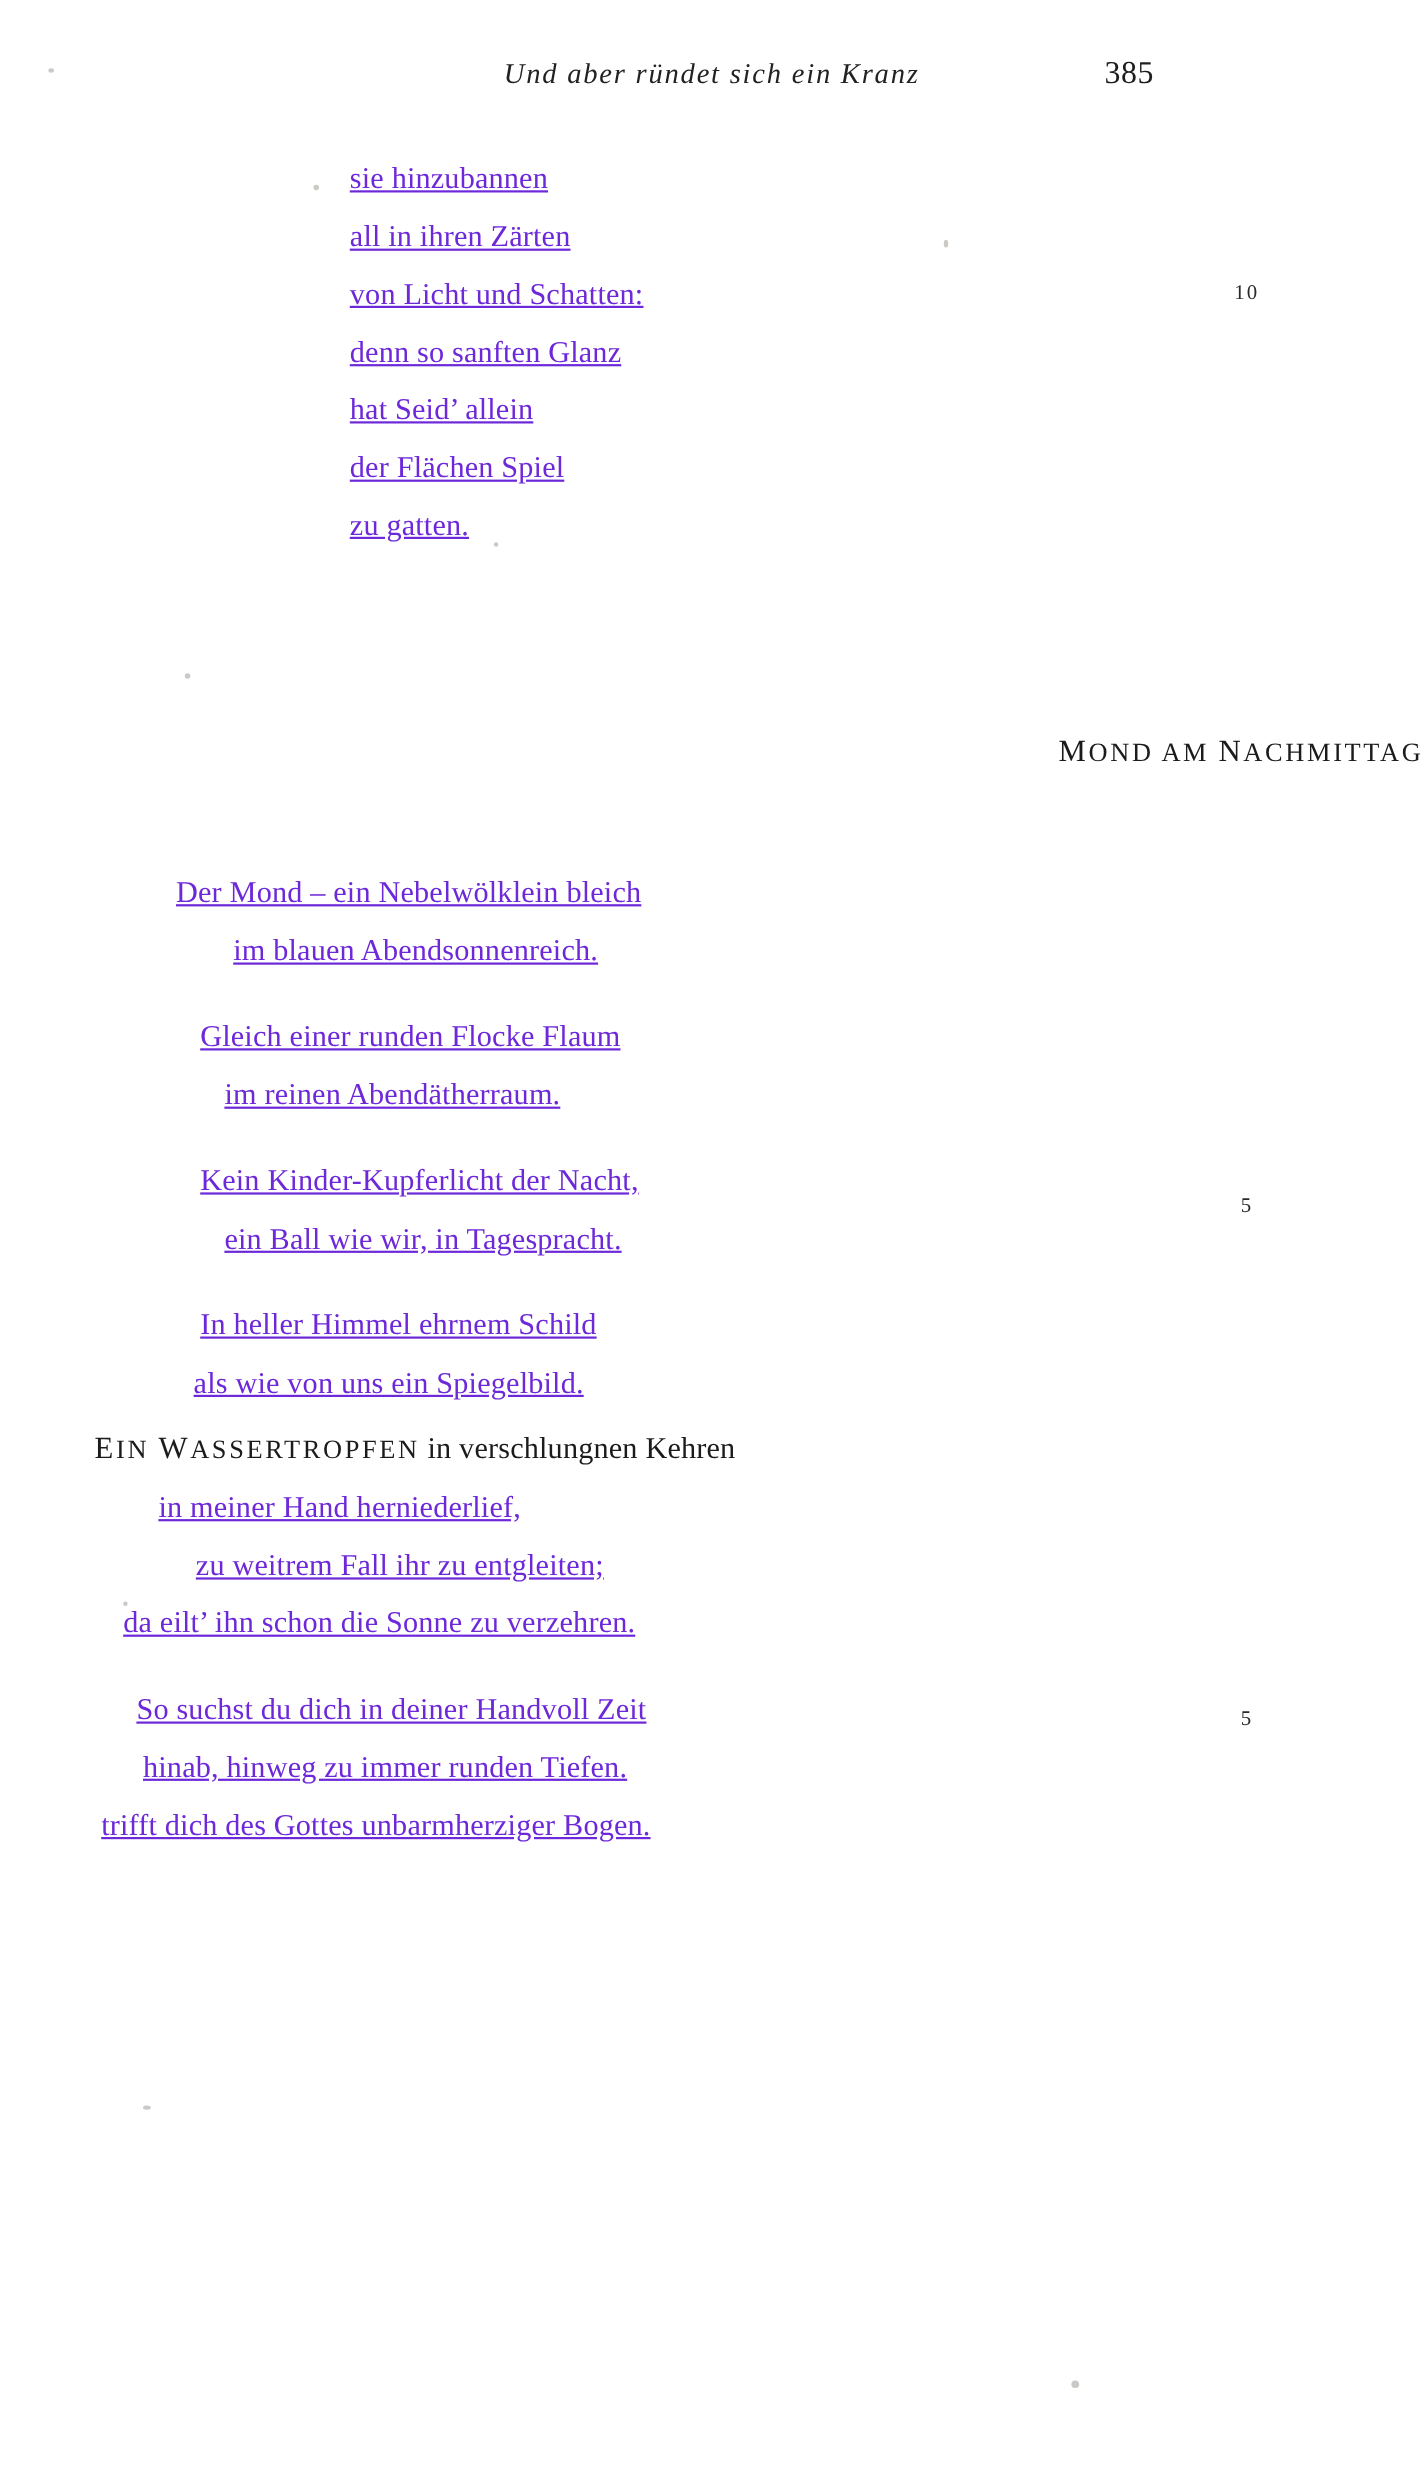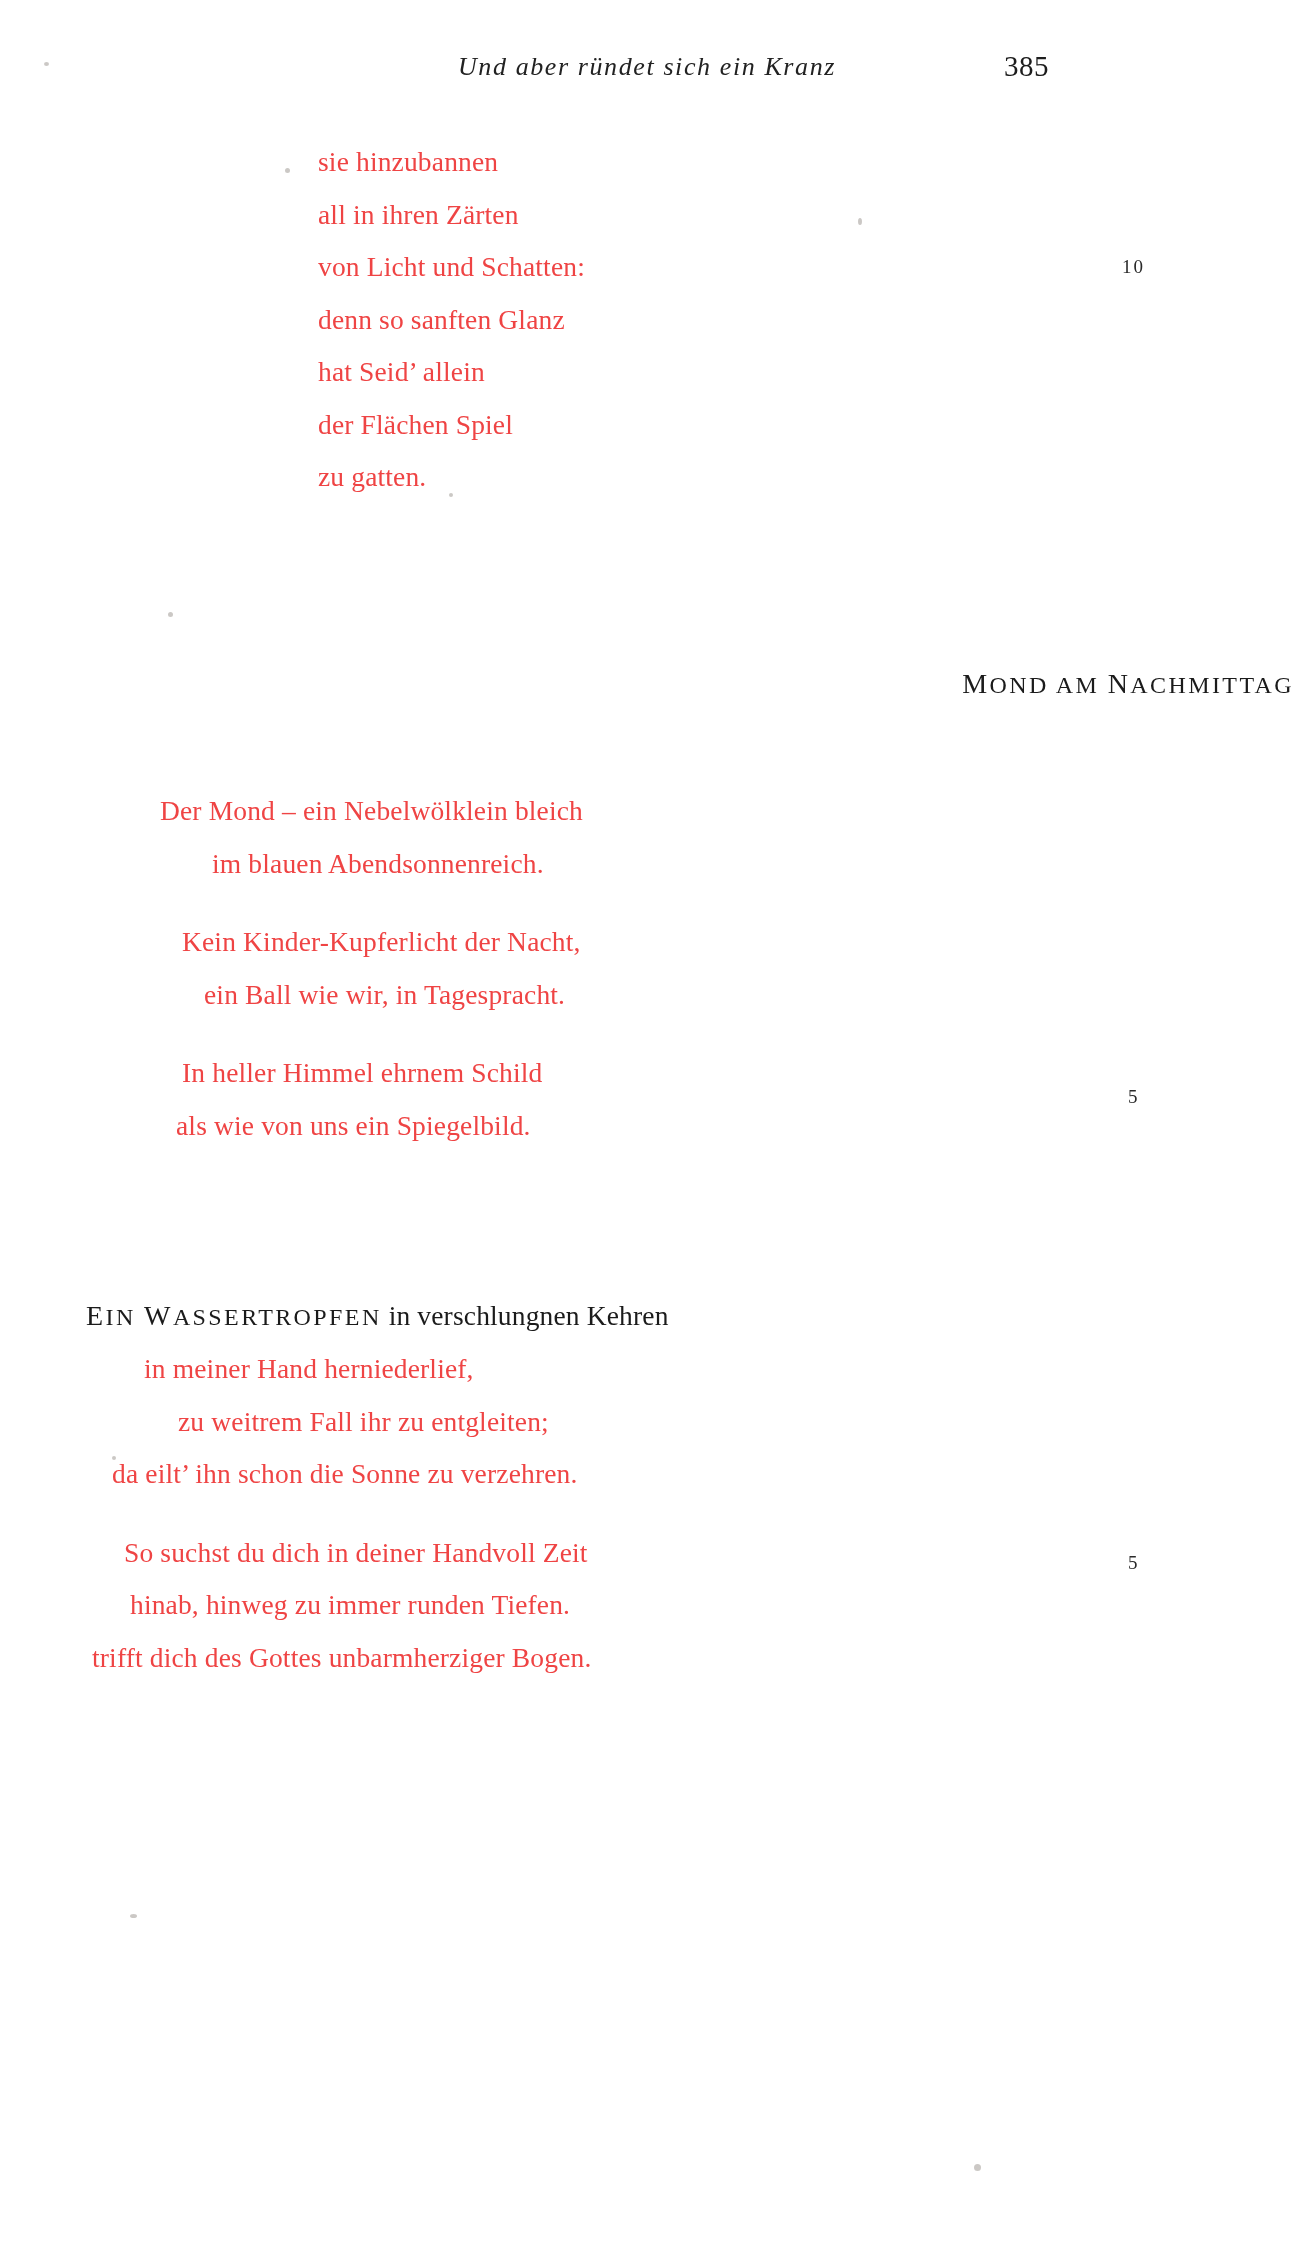--- a/index.html
+++ b/index.html
@@ -56,21 +56,22 @@
   .block {
     position: absolute;
     width: 1294px;
   }
   .line {
     position: relative;
     font-size: 27.5px;
     line-height: 52.5px;
     letter-spacing: 0.15px;
     white-space: pre;
-    color: #ef4444;
+    color: #6d28d9;
+    text-decoration: underline;
   }
   .stanza { margin: 0; }
   .stanza + .stanza { margin-top: 26px; }
 
   
   .poem-title {
     font-size: 24px;
     letter-spacing: 2.4px;
     line-height: 52px;
     white-space: pre;
@@ -130,20 +131,24 @@
         <span class="sc-big">M</span><span>OND AM </span><span class="sc-big">N</span><span>ACHMITTAG</span>
       </div>
     </div>
 
     <div style="margin-left:160px; margin-top:22px;">
       <div class="stanza">
         <div class="line">Der Mond – ein Nebelwölklein bleich</div>
         <div class="line" style="margin-left:52px;">im blauen Abendsonnenreich.</div>
       </div>
       <div class="stanza" style="margin-left:22px;">
+        <div class="line">Gleich einer runden Flocke Flaum</div>
+        <div class="line" style="margin-left:22px;">im reinen Abendätherraum.</div>
+      </div>
+      <div class="stanza" style="margin-left:22px;">
         <div class="line">Kein Kinder-Kupferlicht der Nacht,</div>
         <div class="line" style="margin-left:22px;">ein Ball wie wir, in Tagespracht.</div>
       </div>
       <div class="stanza" style="margin-left:22px;">
         <div class="line">In heller Himmel ehrnem Schild</div>
         <div class="line" style="margin-left:-6px;">als wie von uns ein Spiegelbild.</div>
       </div>
     </div>
 
     <div class="linenum" style="left:1128px; top:480px;">5</div>

